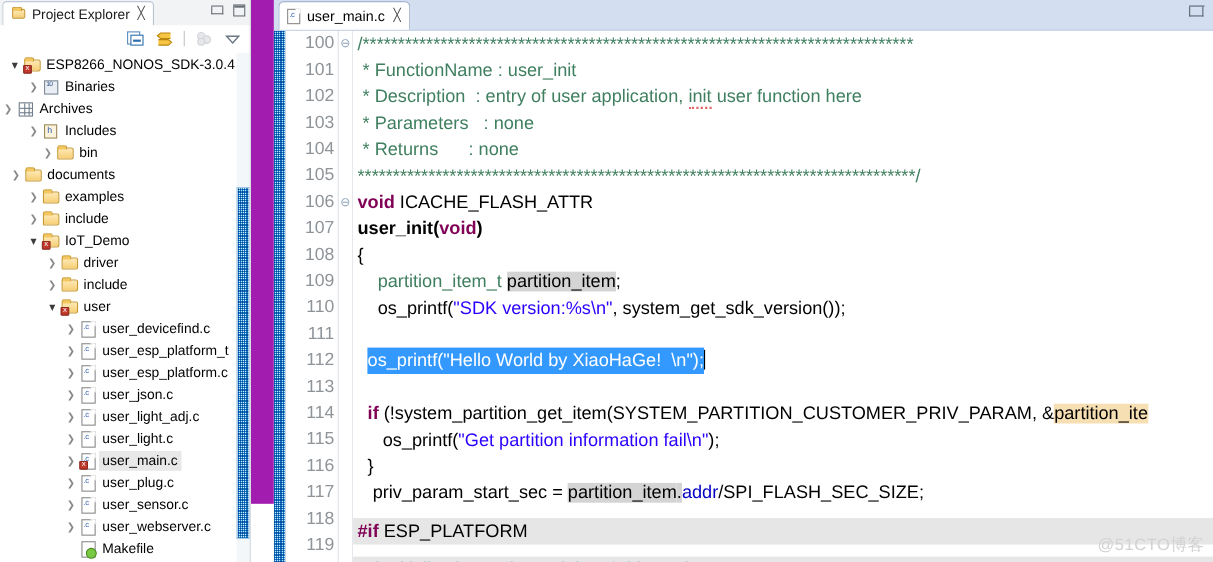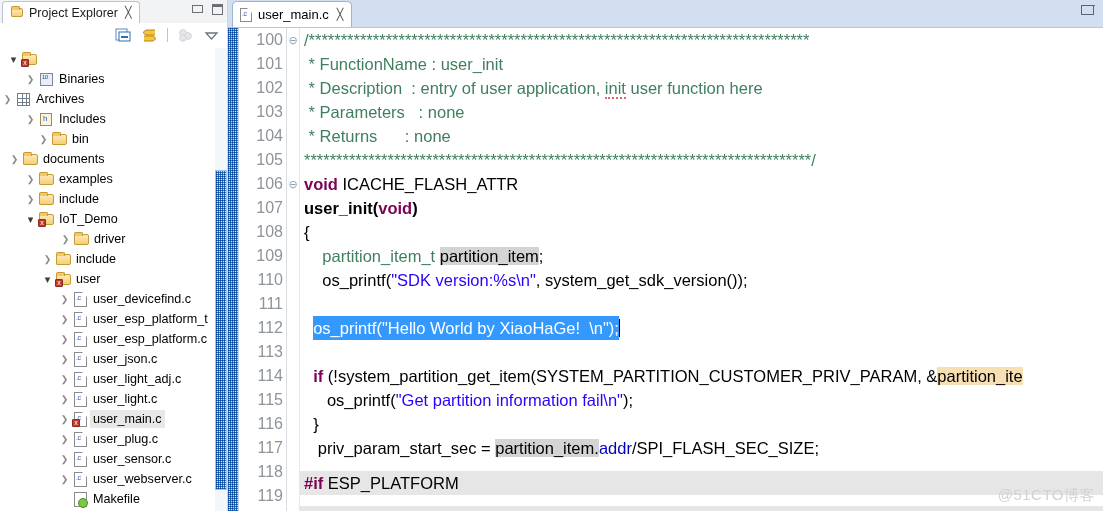--- a/index.html
+++ b/index.html
@@ -2,21 +2,21 @@
 <html><head>
 <meta charset="utf-8">
 <style>
   * { box-sizing: border-box; margin: 0; padding: 0; }
   html, body {
     width: 1103px; height: 511px;
     overflow: hidden;
     background: #ffffff;
     font-family: "Liberation Sans", sans-serif;
   }
-  #app { position: relative; width: 1103px; height: 458px; display: flex; background:#a21caf; }
+  #app { position: relative; width: 1103px; height: 458px; display: flex; background:#a21caf;gap:21px; }
 
   
   #explorer {
     width: 228px; height: 511px;
     background: #ffffff;
     display: flex; flex-direction: column;
     position: relative;
   }
   .pe-tabstrip {
     height: 23px;
@@ -340,20 +340,21 @@
       </span>
     </div>
 
     <div class="pe-tree" id="tree-container">
         <div class="trow" style="padding-left: 6px;">
           <span class="twist open"></span>
           <span class="tico">
             <span class="ic-folder"></span>
             <span class="badge-x"></span>
           </span>
+          <span class="tlabel">ESP8266_NONOS_SDK-3.0.4</span>
         </div>
         <div class="trow" style="padding-left: 23px;">
           <span class="twist closed"></span>
           <span class="tico">
             <span class="ic-bin"></span>
           </span>
           <span class="tlabel">Binaries</span>
         </div>
         <div class="trow" style="">
           <span class="twist closed"></span>
@@ -398,21 +399,21 @@
           <span class="tlabel">include</span>
         </div>
         <div class="trow" style="padding-left: 23px;">
           <span class="twist open"></span>
           <span class="tico">
             <span class="ic-folder"></span>
             <span class="badge-x"></span>
           </span>
           <span class="tlabel">IoT_Demo</span>
         </div>
-        <div class="trow" style="padding-left: 40px; margin-left: 18px;">
+        <div class="trow" style="padding-left: 40px;">
           <span class="twist closed"></span>
           <span class="tico">
             <span class="ic-folder"></span>
           </span>
           <span class="tlabel">driver</span>
         </div>
         <div class="trow" style="padding-left: 40px;">
           <span class="twist closed"></span>
           <span class="tico">
             <span class="ic-folder"></span>

